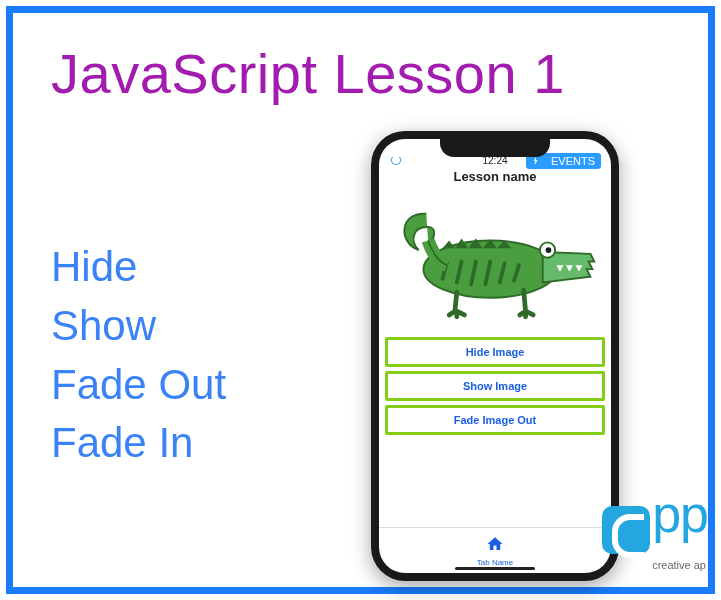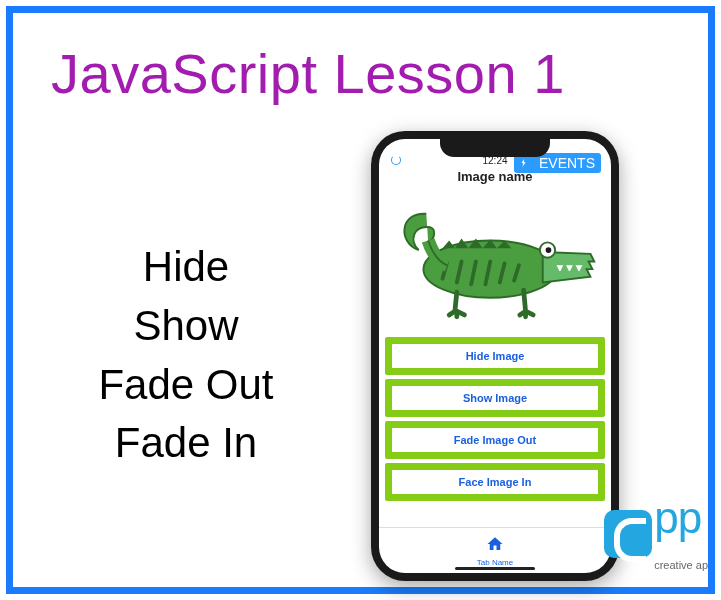--- a/index.html
+++ b/index.html
@@ -24,23 +24,23 @@
     font-size: 56px;
     font-weight: 400;
     color: #a21caf;
     letter-spacing: 0.5px;
   }
   .actions {
     position: absolute;
     top: 225px;
     left: 38px;
     width: 270px;
-    text-align: center;
+    text-align: left;
     font-size: 42px;
-    color: #000000;
+    color: #3b82f6;
     line-height: 1.4;
   }
   .actions div { white-space: nowrap; }
 
   
   .phone {
     position: absolute;
     top: 118px;
     left: 358px;
     width: 248px;
@@ -80,21 +80,21 @@
     padding: 0 18px;
     font-size: 9px;
     z-index: 3;
   }
   .statusbar .time { position: absolute; left: 50%; top: 14px; transform: translateX(-50%); font-size: 10px; color: #222; z-index: 4;}
   .events-btn {
     position: absolute;
     top: 14px; right: 10px;
     background: #2b9cff;
     color: #fff;
-    font-size: 14px;
+    font-size: 11px;
     padding: 2px 6px;
     border-radius: 3px;
     display: flex;
     align-items: center;
     gap: 11px;
   }
   .refresh-icon {
     position: absolute;
     top: 16px; left: 12px;
     width: 10px; height: 10px;
@@ -119,21 +119,21 @@
     display: flex;
     align-items: center;
     justify-content: center;
   }
   .btn-stack {
     position: absolute;
     top: 198px;
     left: 6px; right: 6px;
   }
   .app-btn {
-    border: 7px solid #84cc16;
+    border: 3px solid #84cc16;
     border-radius: 2px;
     font-size: 11px;
     color: #1a5fe0;
     font-weight: 600;
     text-align: center;
     padding: 6px 0;
     margin-bottom: 4px;
     background: #fff;
   }
   .tabbar {
@@ -186,21 +186,21 @@
     border: 6px solid #fff;
     border-right: none;
     border-radius: 18px 0 0 18px;
   }
   .brand-text {
     display: flex;
     flex-direction: column;
     line-height: 1;
   }
   .brand-text .top {
-    font-size: 44px;
+    font-size: 52px;
     font-weight: 400;
     color: #24a7e0;
     letter-spacing: -1px;
   }
   .brand-text .sub {
     font-size: 11px;
     color: #666;
     margin-top: 20px;
   }
 </style>
@@ -226,21 +226,21 @@
         <span class="time">12:24</span>
       </div>
       <div class="refresh-icon"></div>
       <div class="events-btn">
         <svg width="8" height="8" viewBox="0 0 10 10">
             <path d="M5 0 L2 5 L4 5 L3 10 L7 4 L5 4 Z" fill="#fff"></path>
           </svg>
         <span>EVENTS</span>
       </div>
 
-      <div class="screen-title">Image name</div>
+      <div class="screen-title">Lesson name</div>
 
       <div class="croc-wrap">
         <svg viewBox="0 0 220 140" width="210" height="135">
 
           <path d="M38 20 C 10 18, 8 50, 30 58 C 20 48, 24 32, 42 34 C 48 36, 48 46, 40 50" fill="#4a9e3f" stroke="#2e6b28" stroke-width="2"></path>
 
           <ellipse cx="105" cy="78" rx="70" ry="30" fill="#4a9e3f" stroke="#2e6b28" stroke-width="2"></ellipse>
 
           <path d="M55 88 L60 70 M70 92 L75 70 M85 94 L90 70 M100 94 L105 70 M115 92 L120 72 M130 90 L135 74" stroke="#2e6b28" stroke-width="4" stroke-linecap="round"></path>
 
@@ -258,21 +258,20 @@
 
           <path d="M40 48 C 44 60, 50 70, 60 74" stroke="#4a9e3f" stroke-width="14" fill="none"></path>
           <path d="M40 48 C 44 60, 50 70, 60 74" stroke="#2e6b28" stroke-width="2" fill="none"></path>
         </svg>
       </div>
 
       <div class="btn-stack">
         <div class="app-btn">Hide Image</div>
         <div class="app-btn">Show Image</div>
         <div class="app-btn">Fade Image Out</div>
-        <div class="app-btn">Face Image In</div>
       </div>
 
       <div class="tabbar">
         <span class="home-icon">
           <svg viewBox="0 0 24 24">
               <path d="M12 3 L2 12 L5 12 L5 20 L10 20 L10 14 L14 14 L14 20 L19 20 L19 12 L22 12 Z" fill="#1a5fe0"></path>
             </svg>
         </span>
         <span class="tab-label">Tab Name</span>
         <div class="home-indicator"></div>

